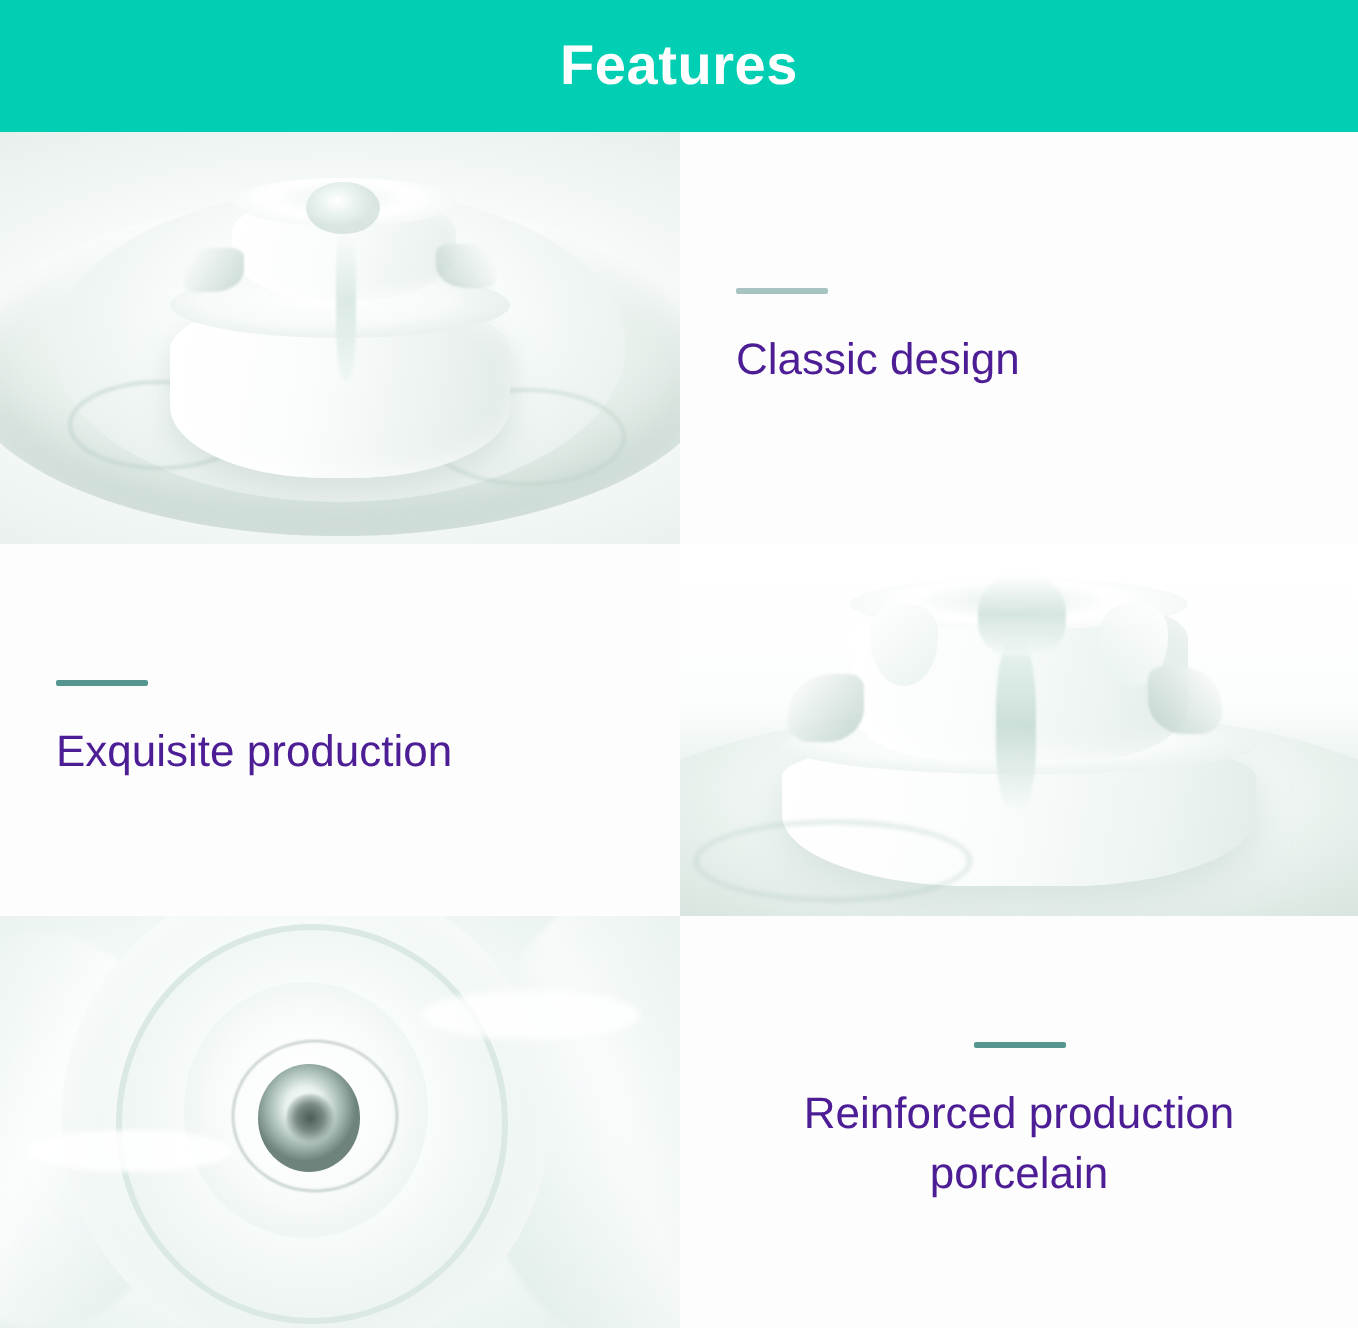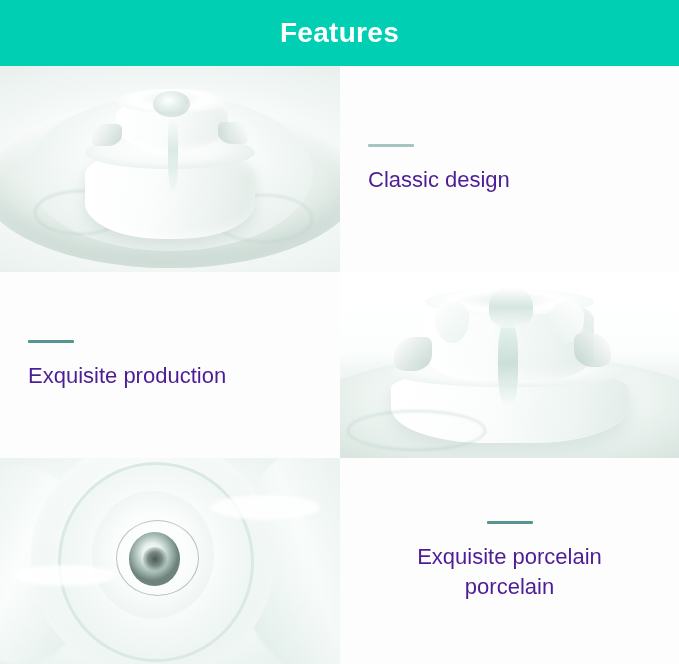--- a/index.html
+++ b/index.html
@@ -560,18 +560,18 @@
         <div class="p3-splash-a"></div>
         <div class="p3-core"></div>
         <div class="p3-core-dark"></div>
         <div class="p3-streak-a"></div>
         <div class="p3-streak-b"></div>
       </div>
     </div>
 
     <div class="cell cell-text align-center">
       <div class="accent-rule deep"></div>
-      <div class="feature-label centered">Exquisite porcelain</div>
+      <div class="feature-label centered">Reinforced production</div>
       <div class="feature-label centered">porcelain</div>
     </div>
 
   </div>
 </div>
 
 </body></html>

